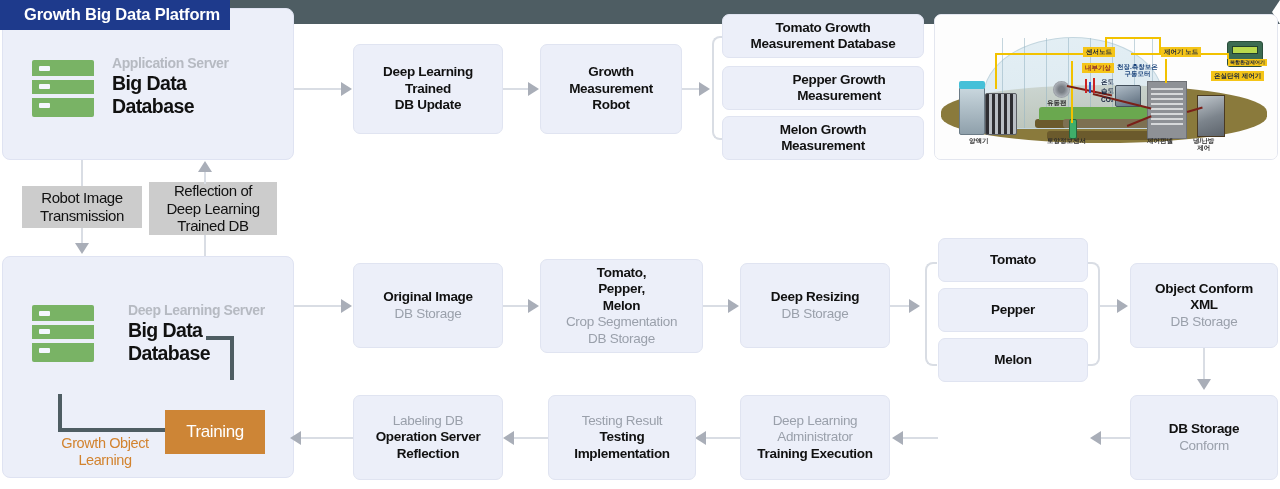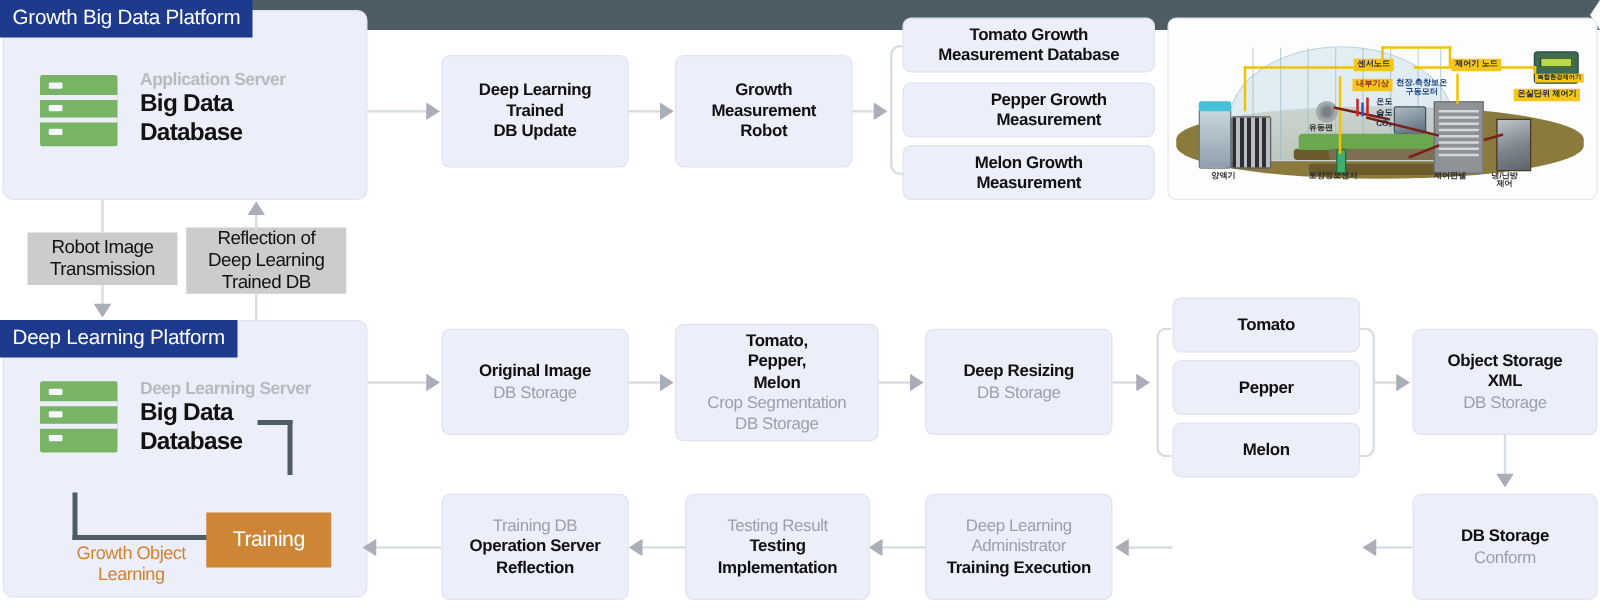--- a/index.html
+++ b/index.html
@@ -15,24 +15,24 @@
   .panel {
     position: absolute;
     background: #eceff9;
     border: 1px solid #dfe3f2;
     border-radius: 8px;
   }
   .panel-header {
     position: absolute;
     background: #1e3a8c;
     color: #ffffff;
-    font-weight: normal;
+    font-weight: bold;
     font-size: 16.5px;
     letter-spacing: -0.2px;
-    padding: 5px 10px 6px 10px;
+    padding: 5px 10px 6px 24px;
     white-space: nowrap;
     line-height: 1.15;
   }
 
   
   .node {
     position: absolute;
     background: #eceff9;
     border: 1px solid #e0e4f1;
     border-radius: 7px;
@@ -362,30 +362,29 @@
       <div>Reflection of</div>
       <div>Deep Learning</div>
       <div>Trained DB</div>
     </div>
   </div>
   <div class="vline" style="left:204px; top:172px; width:2px; height:12px;"></div>
   <div class="arrow-u" style="left:198px; top:161px;"></div>
   <div class="vline" style="left:204px; top:235px; width:2px; height:21px;"></div>
 
   <div class="panel" style="left:2px; top:256px; width:292px; height:222px;"></div>
-  <div class="panel-header" style="left:0px; top:256px;"><span>Deep Learning Platform</span></div>
 
   <div class="server-icon" style="left:32px; top:305px; width:62px; height:57px;">
     <div class="slot" style="top:16px;"></div>
     <div class="slot" style="top:34px;"></div>
     <div class="led" style="top:6px;"></div>
     <div class="led" style="top:24px;"></div>
     <div class="led" style="top:43px;"></div>
   </div>
-  <div class="srv-text" style="left:112px; top:302px;">
+  <div class="srv-text" style="left:128px; top:302px;">
     <div class="small">Deep Learning Server</div>
     <div class="big">Big Data</div>
     <div class="big">Database</div>
   </div>
 
   <div class="dline" style="left:206px; top:336px; width:28px; height:4px;"></div>
   <div class="dline" style="left:230px; top:336px; width:4px; height:44px;"></div>
   <div class="arrow-d-dark" style="left:224px; top:378px;"></div>
   <div class="dline" style="left:58px; top:428px; width:110px; height:4px;"></div>
   <div class="dline" style="left:58px; top:394px; width:4px; height:38px;"></div>
@@ -439,21 +438,21 @@
       <div class="ttl">Pepper</div>
     </div>
   <div class="node" style="left:938px; top:338px; width:150px; height:44px;">
       <div class="ttl">Melon</div>
     </div>
 
   <div class="hline" style="left:1100px; top:305px; width:18px;"></div>
   <div class="arrow-r" style="left:1117px; top:299px;"></div>
 
   <div class="node" style="left:1130px; top:263px; width:148px; height:85px;">
-      <div class="ttl">Object Storage</div>
+      <div class="ttl">Object Conform</div>
       <div class="ttl">XML</div>
       <div class="sub">DB Storage</div>
     </div>
 
   <div class="vline" style="left:1203px; top:348px; width:2px; height:33px;"></div>
   <div class="arrow-d" style="left:1197px; top:379px;"></div>
 
   <div class="node" style="left:1130px; top:395px; width:148px; height:85px;">
       <div class="ttl">DB Storage</div>
       <div class="sub">Conform</div>
@@ -478,21 +477,21 @@
   <div class="node" style="left:548px; top:395px; width:148px; height:85px;">
       <div class="sub">Testing Result</div>
       <div class="ttl">Testing</div>
       <div class="ttl">Implementation</div>
     </div>
 
   <div class="hline" style="left:513px; top:437px; width:35px;"></div>
   <div class="arrow-l" style="left:503px; top:431px;"></div>
 
   <div class="node" style="left:353px; top:395px; width:150px; height:85px;">
-      <div class="sub">Training DB</div>
+      <div class="sub">Labeling DB</div>
       <div class="ttl">Operation Server</div>
       <div class="ttl">Reflection</div>
     </div>
 
   <div class="hline" style="left:300px; top:437px; width:53px;"></div>
   <div class="arrow-l" style="left:290px; top:431px;"></div>
 
 </div>
 
 </body></html>

